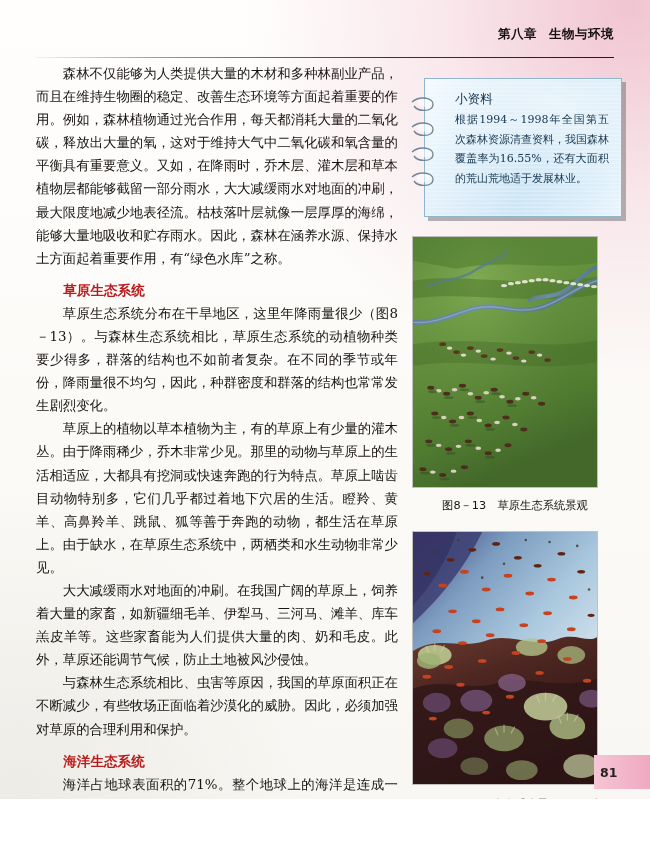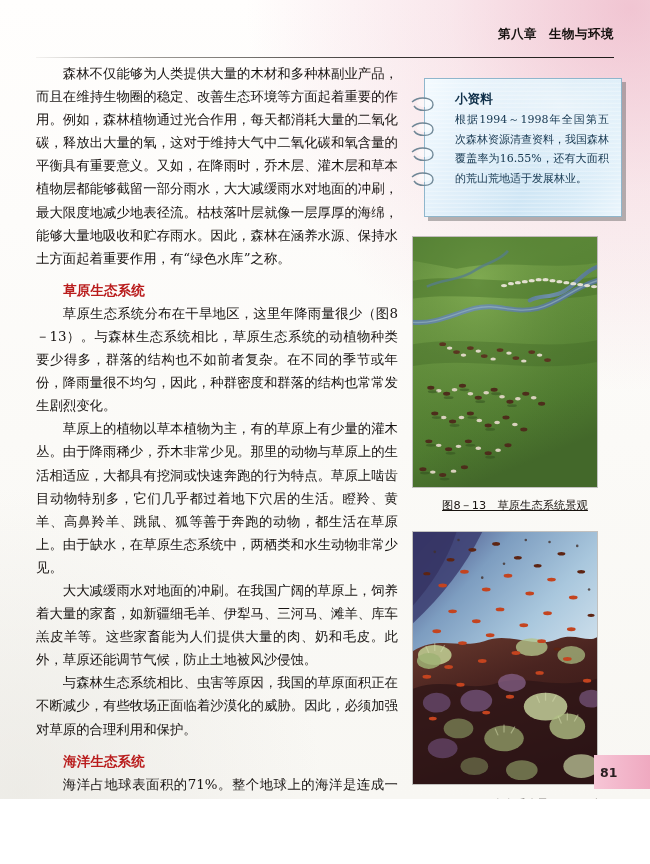--- a/index.html
+++ b/index.html
@@ -104,21 +104,21 @@
       radial-gradient(ellipse at 70% 20%, rgba(255,255,255,0.55) 0%, rgba(255,255,255,0) 55%);
     pointer-events: none;
   }
   .note-inner {
     position: relative;
     z-index: 2;
     padding: 12px 12px 8px 30px;
   }
   .note-title {
     font-size: 12.6px;
-    font-weight: bold;
+    font-weight: normal;
     color: #10304a;
     margin-bottom: 2px;
     font-family: "DejaVu Sans", "Liberation Sans", sans-serif;
   }
   .note-body {
     font-size: 11px;
     line-height: 19.5px;
     color: #14364f;
     text-align: justify;
     text-justify: inter-ideograph;
@@ -148,21 +148,21 @@
     left: 0;
     width: 100%;
     text-align: center;
     font-size: 11.3px;
     color: #18130f;
     white-space: nowrap;
     font-family: "DejaVu Sans", "Liberation Sans", sans-serif;
   }
 
   #fig-grass  { left: 412px; top: 236px; width: 186px; height: 252px; }
-  #cap-grass  { left: 400px; top: 498px; width: 230px; text-decoration: underline; }
+  #cap-grass  { left: 400px; top: 498px; width: 230px; }
   #fig-ocean  { left: 412px; top: 531px; width: 186px; height: 254px; }
   #cap-ocean  { left: 396px; top: 797px; width: 238px; }
 
   
   .page-num {
     position: absolute;
     right: 0;
     bottom: 10px;
     width: 56px;
     height: 34px;

